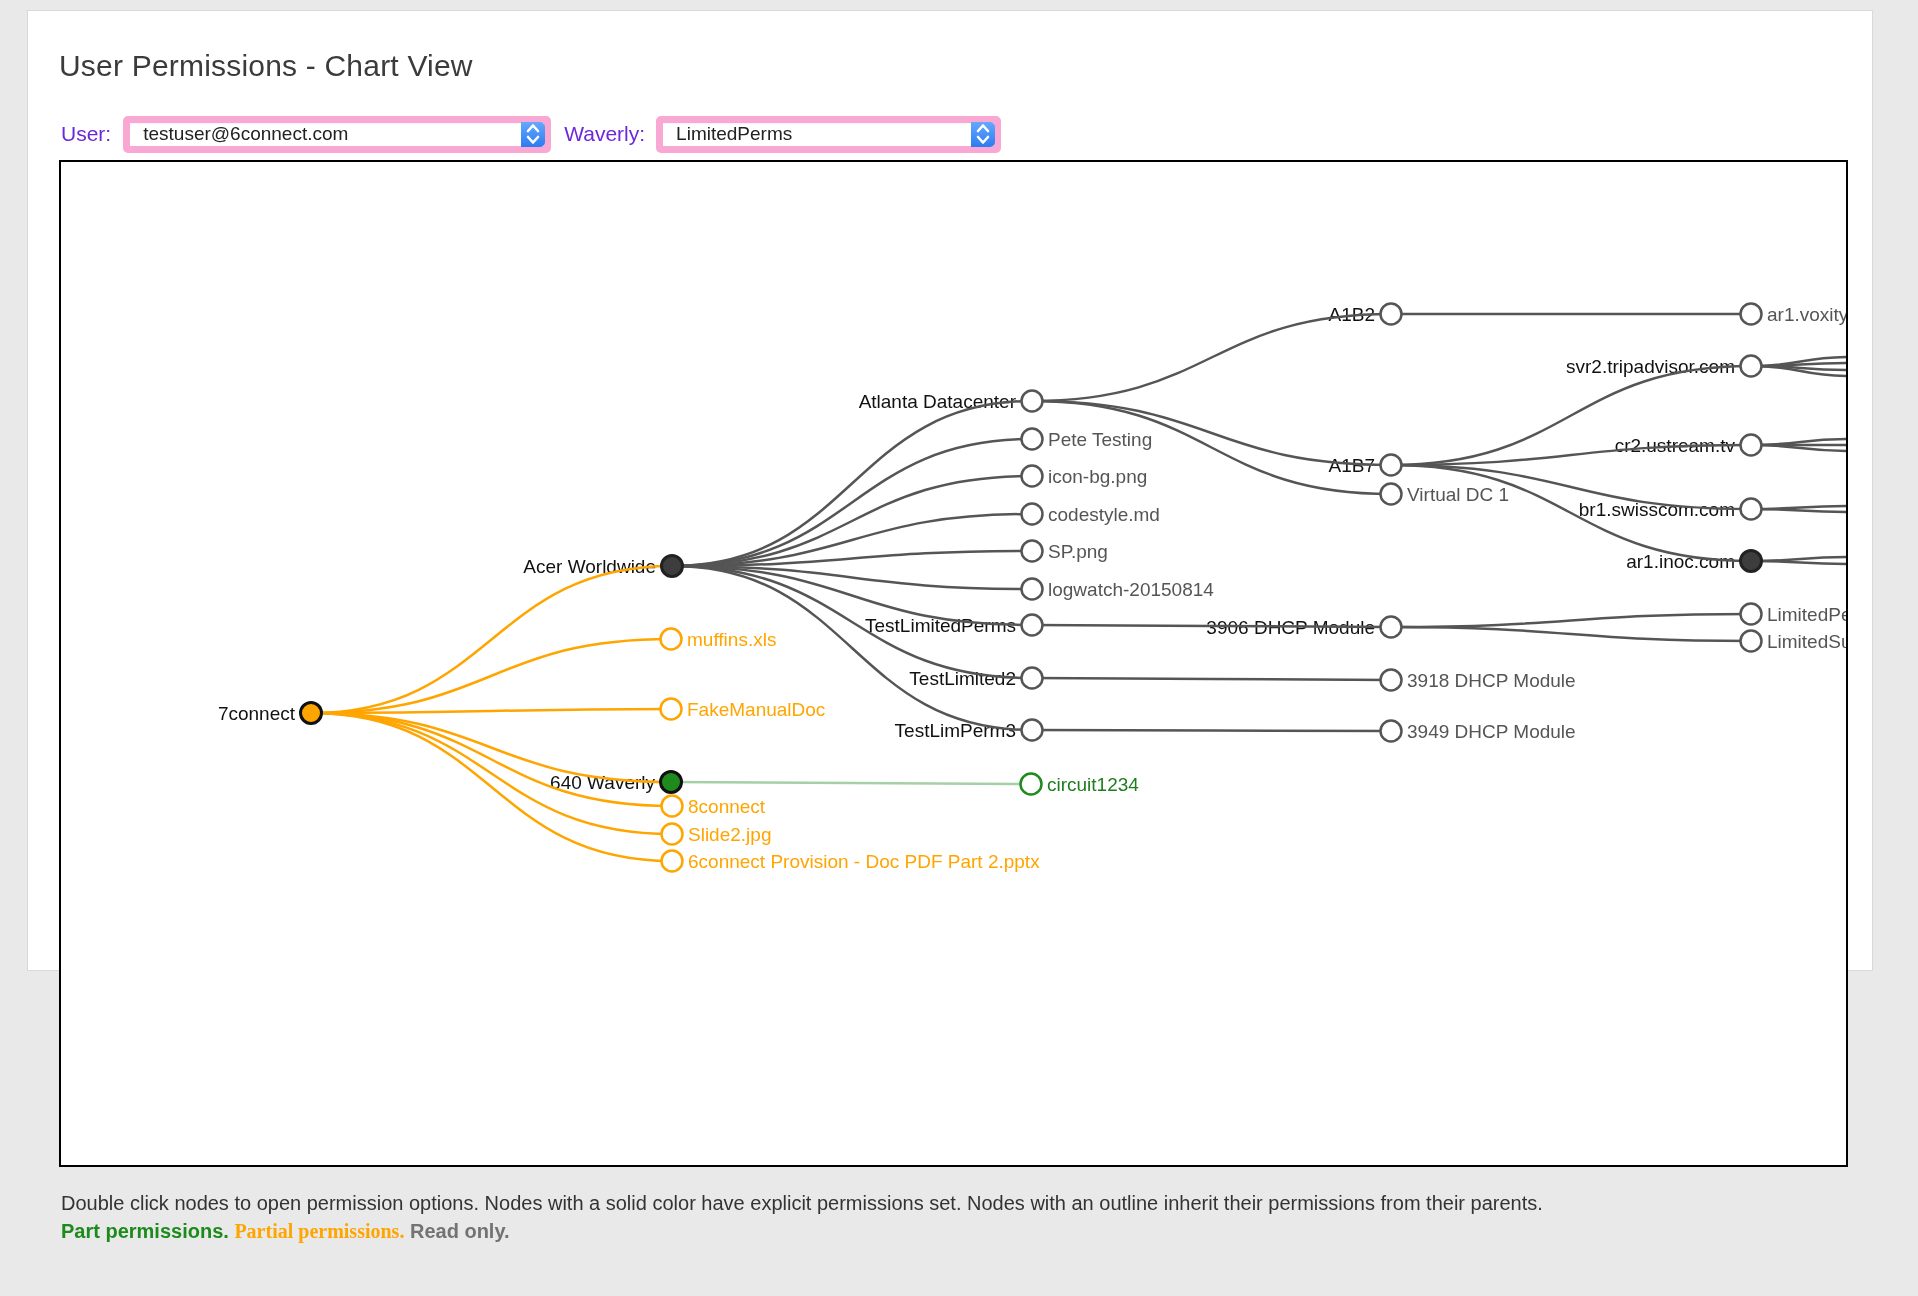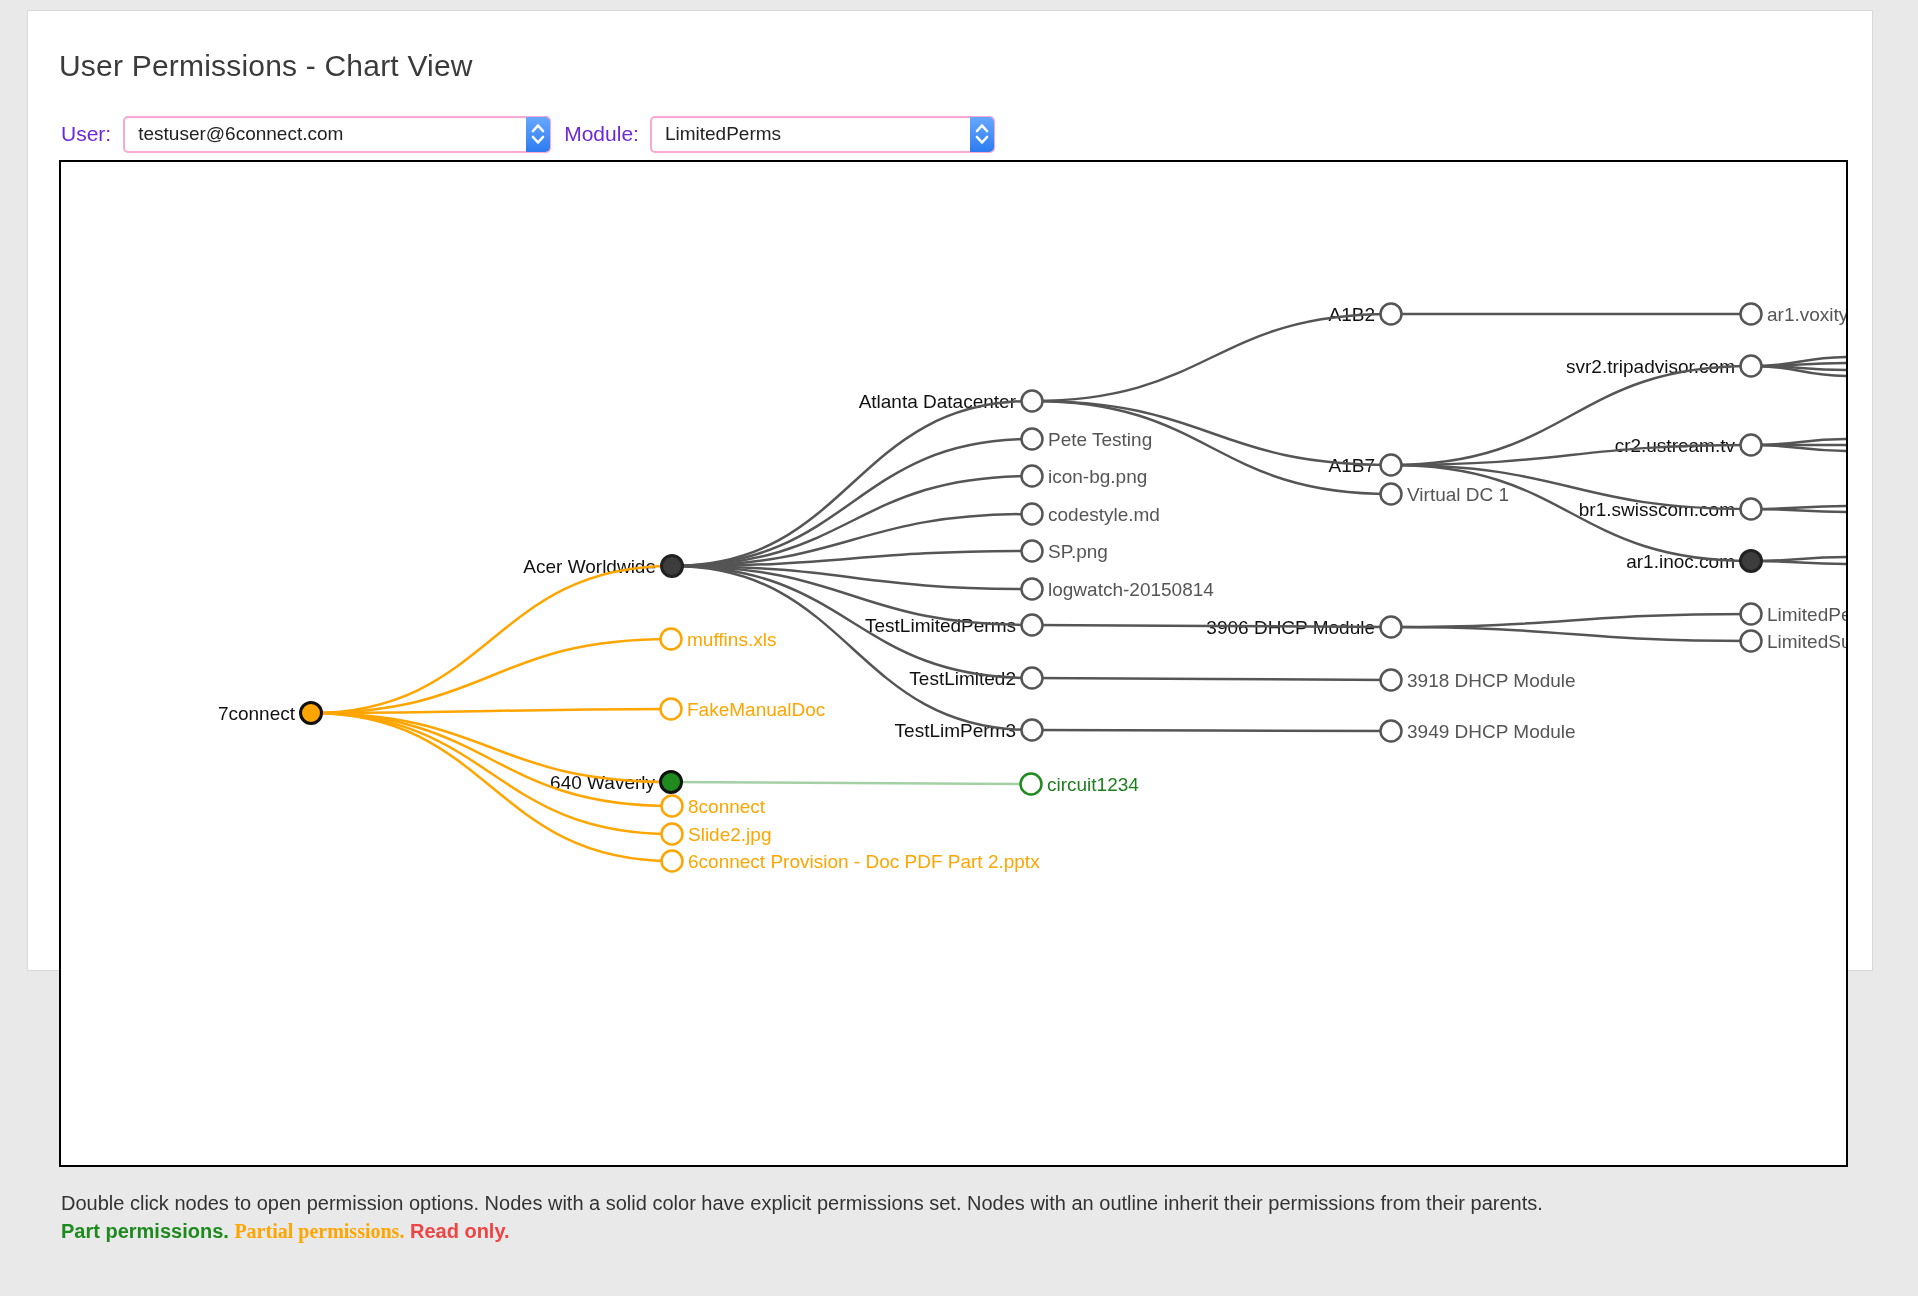--- a/index.html
+++ b/index.html
@@ -16,21 +16,21 @@
     position:absolute; left:31px; top:38px;
     font-size:30px; color:#3b3b3b; letter-spacing:0.2px;
   }
   .controls {
     position:absolute; left:33px; top:104px; height:38px;
     display:flex; align-items:center;
   }
   .ctl-label { font-size:21px; color:#6d28d9; }
   .select {
     position:relative; height:37px; background:#fff;
-    border:2px solid #f9a8d4; border-radius:5px; box-sizing:border-box;
+    border:7px solid #f9a8d4; border-radius:5px; box-sizing:border-box;
     display:flex; align-items:center; cursor:default;
     box-shadow:0 1px 1px rgba(0,0,0,0.04) inset;
   }
   .select .value { font-size:19px; color:#222; padding-left:13px; flex:1; }
   .select .stepper {
     position:absolute; right:-1px; top:-1px; bottom:-1px; width:24px;
     background:linear-gradient(#66a8ff,#2d7bf0);
     border-radius:0 5px 5px 0;
     display:flex; align-items:center; justify-content:center;
   }
@@ -41,42 +41,42 @@
   .chart {
     position:absolute; left:31px; top:149px; width:1789px; height:1007px;
     border:2px solid #000; box-sizing:border-box; overflow:hidden;
     background:#fff;
   }
   .chart svg { position:absolute; left:0; top:0; }
   .legend { position:absolute; left:33px; top:1181px; font-size:20px; color:#333; }
   .legend .line2 { margin-top:5px; font-weight:bold; color:#3a3a3a; }
   .legend .full { color:#1c8a1c; }
   .legend .partial { color:#ffa500;font-family:Liberation Serif, serif; }
-  .legend .readonly { color:#ef4444; }
+  .legend .readonly { color:#737373; }
   svg text { font-family:"Liberation Sans", sans-serif; font-size:19px; }
 </style>
 </head>
 <body>
 
 <div class="card">
 
   <div class="page-title">User Permissions - Chart View</div>
 
   <div class="controls">
     <span class="ctl-label">User:</span>
     <div class="select select-user">
       <span class="value">testuser@6connect.com</span>
       <span class="stepper">
         <svg width="18" height="26" viewBox="0 0 18 26">
           <path d="M4 10 L9 4.5 L14 10" fill="none" stroke="#fff" stroke-width="2.6" stroke-linecap="round" stroke-linejoin="round"></path>
           <path d="M4 16 L9 21.5 L14 16" fill="none" stroke="#fff" stroke-width="2.6" stroke-linecap="round" stroke-linejoin="round"></path>
         </svg>
       </span>
     </div>
-    <span class="ctl-label groups-label">Module:</span>
+    <span class="ctl-label groups-label">Waverly:</span>
     <div class="select select-groups">
       <span class="value">LimitedPerms</span>
       <span class="stepper">
         <svg width="18" height="26" viewBox="0 0 18 26">
           <path d="M4 10 L9 4.5 L14 10" fill="none" stroke="#fff" stroke-width="2.6" stroke-linecap="round" stroke-linejoin="round"></path>
           <path d="M4 16 L9 21.5 L14 16" fill="none" stroke="#fff" stroke-width="2.6" stroke-linecap="round" stroke-linejoin="round"></path>
         </svg>
       </span>
     </div>
   </div>

